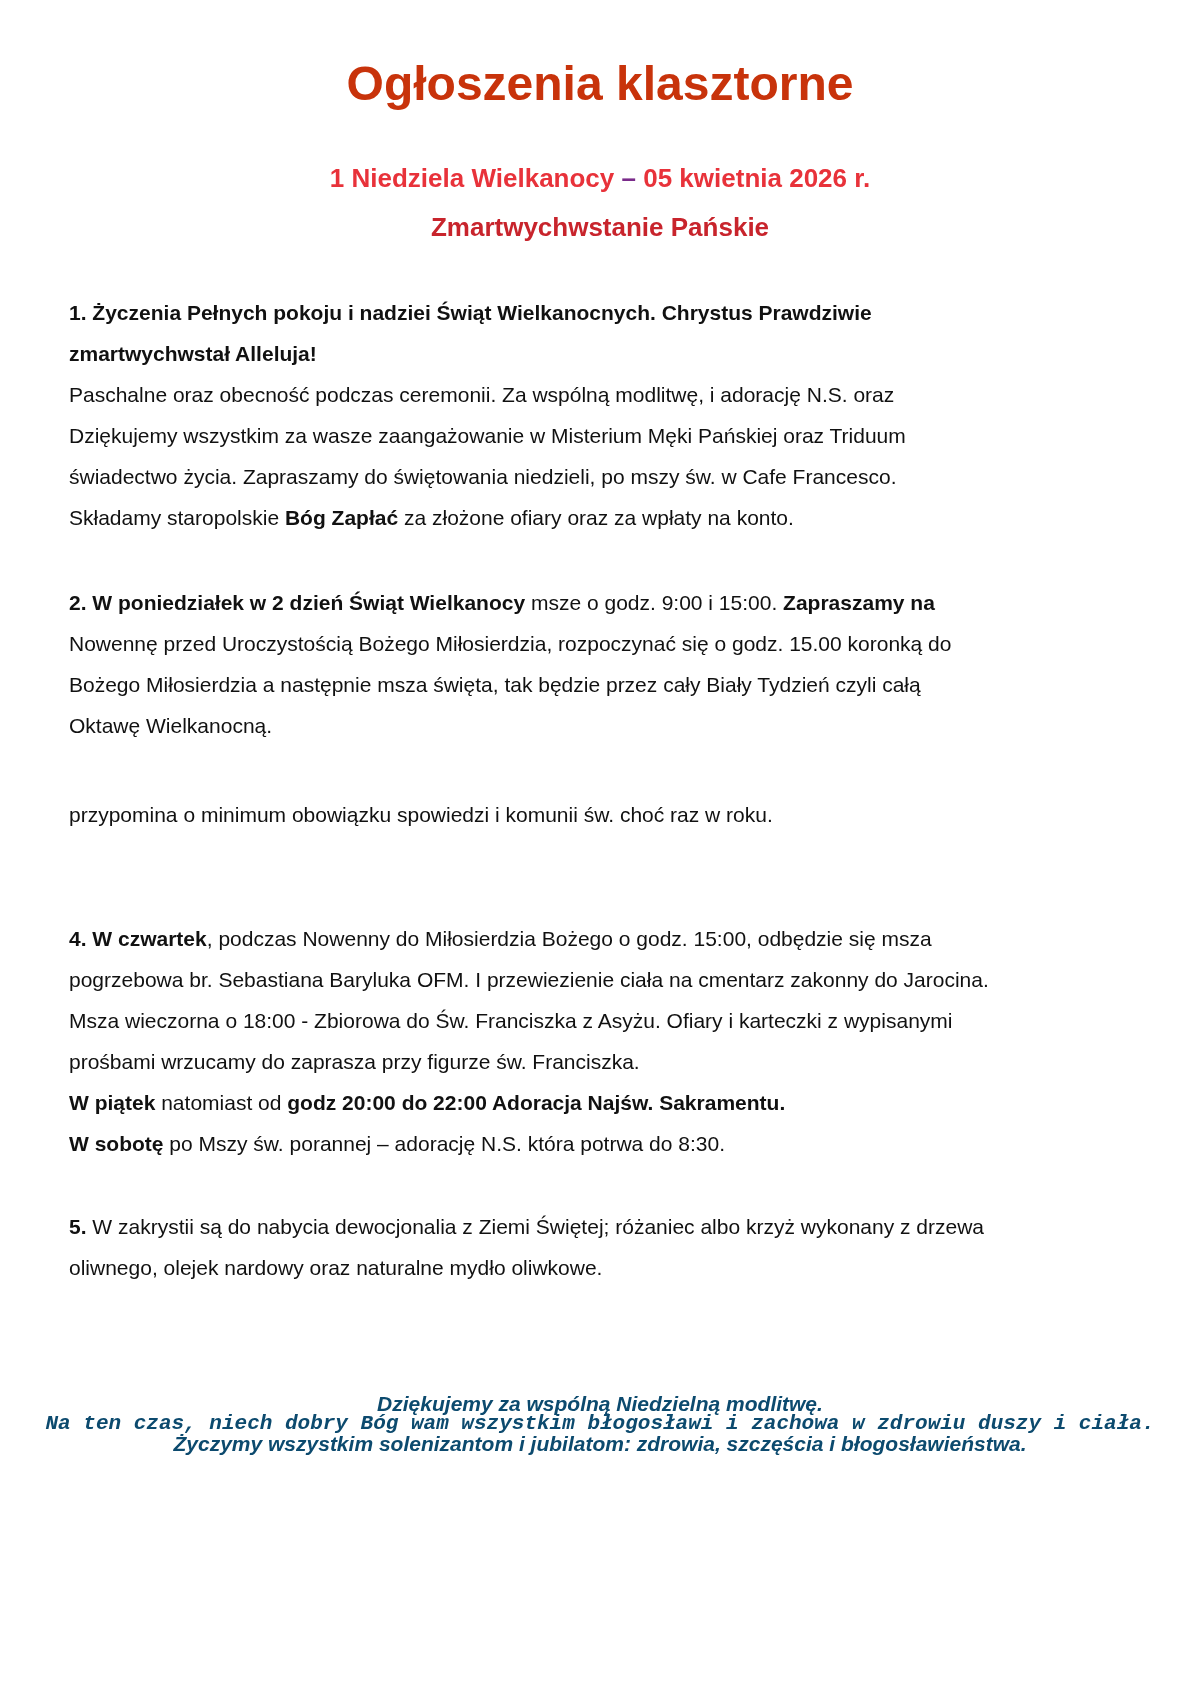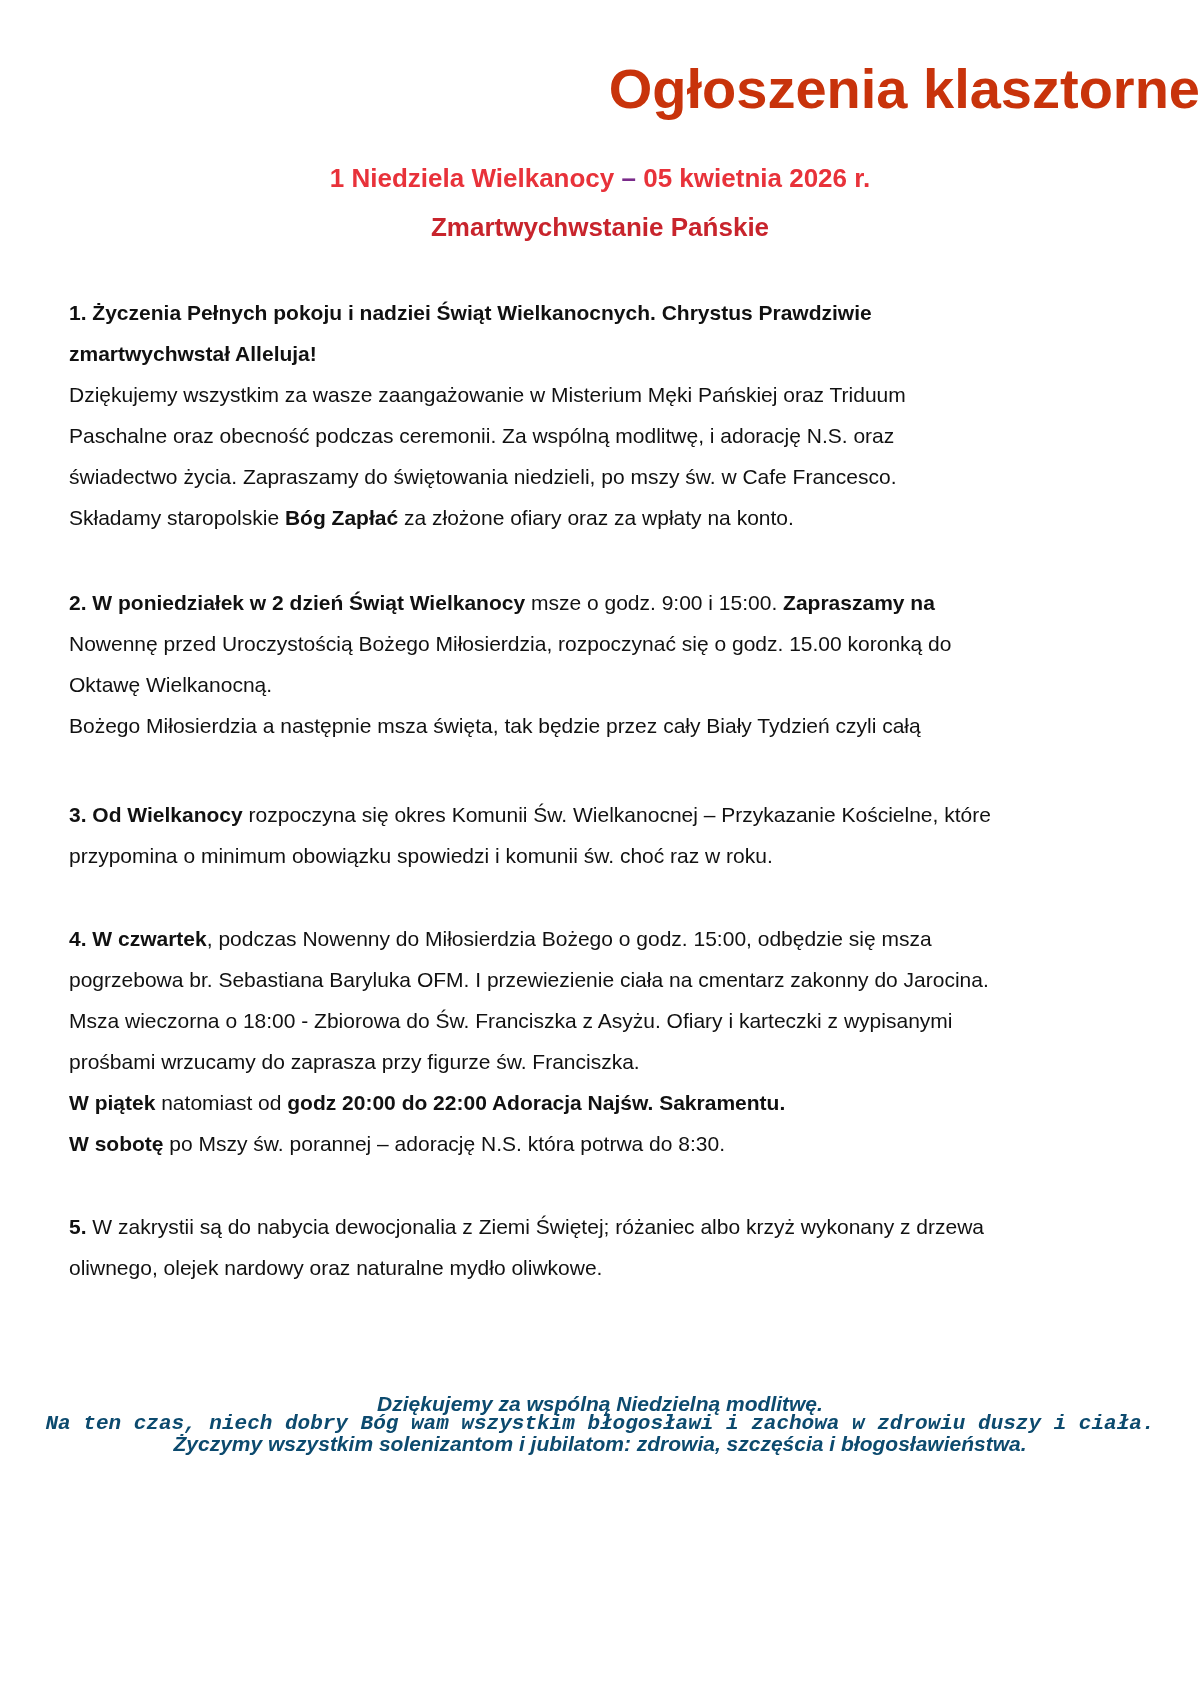--- a/index.html
+++ b/index.html
@@ -18,22 +18,22 @@
     .page {
       position: absolute;
       left: 0; top: 0;
       width: 1200px;
       height: 1696px;
     }
     .title {
       position: absolute;
       top: 56px;
       left: 0; right: 0;
-      text-align: right;
-      font-size: 56px;
+      text-align: center;
+      font-size: 48px;
       font-weight: bold;
       color: #c8330b;
       margin: 0;
     }
     .subtitle {
       position: absolute;
       top: 155px;
       left: 0; right: 0;
       text-align: center;
       font-size: 26px;
@@ -101,35 +101,34 @@
 
   <h1 class="title">Ogłoszenia klasztorne</h1>
 
   <h2 class="subtitle"><span>1 Niedziela Wielkanocy </span><span class="dash">–</span><span> 05 kwietnia 2026 r.</span></h2>
 
   <h2 class="subtitle2">Zmartwychwstanie Pańskie</h2>
 
   <div class="body-text p1">
     <span class="line"><b>1. Życzenia Pełnych pokoju i nadziei Świąt Wielkanocnych. Chrystus Prawdziwie</b></span>
     <span class="line"><b>zmartwychwstał Alleluja!</b></span>
+    <span class="line">Paschalne oraz obecność podczas ceremonii. Za wspólną modlitwę, i adorację N.S. oraz</span>
     <span class="line">Dziękujemy wszystkim za wasze zaangażowanie w Misterium Męki Pańskiej oraz Triduum</span>
-    <span class="line">Paschalne oraz obecność podczas ceremonii. Za wspólną modlitwę, i adorację N.S. oraz</span>
     <span class="line">świadectwo życia. Zapraszamy do świętowania niedzieli, po mszy św. w Cafe Francesco.</span>
     <span class="line"><span>Składamy staropolskie </span><b>Bóg Zapłać</b><span> za złożone ofiary oraz za wpłaty na konto.</span></span>
   </div>
 
   <div class="body-text p2">
     <span class="line"><b>2. W poniedziałek w 2 dzień Świąt Wielkanocy</b><span> msze o godz. 9:00 i 15:00. </span><b>Zapraszamy na</b></span>
     <span class="line">Nowennę przed Uroczystością Bożego Miłosierdzia, rozpoczynać się o godz. 15.00 koronką do</span>
+    <span class="line">Bożego Miłosierdzia a następnie msza święta, tak będzie przez cały Biały Tydzień czyli całą</span>
     <span class="line">Oktawę Wielkanocną.</span>
-    <span class="line">Bożego Miłosierdzia a następnie msza święta, tak będzie przez cały Biały Tydzień czyli całą</span>
   </div>
 
   <div class="body-text p3">
-    <span class="line"><b>3. Od Wielkanocy</b><span> rozpoczyna się okres Komunii Św. Wielkanocnej – Przykazanie Kościelne, które</span></span>
     <span class="line">przypomina o minimum obowiązku spowiedzi i komunii św. choć raz w roku.</span>
   </div>
 
   <div class="body-text p4">
     <span class="line"><b>4. W czwartek</b><span>, podczas Nowenny do Miłosierdzia Bożego o godz. 15:00, odbędzie się msza</span></span>
     <span class="line">pogrzebowa br. Sebastiana Baryluka OFM. I przewiezienie ciała na cmentarz zakonny do Jarocina.</span>
     <span class="line">Msza wieczorna o 18:00 - Zbiorowa do Św. Franciszka z Asyżu. Ofiary i karteczki z wypisanymi</span>
     <span class="line">prośbami wrzucamy do zaprasza przy figurze św. Franciszka.</span>
     <span class="line"><b>W piątek</b><span> natomiast od </span><b>godz 20:00 do 22:00 Adoracja Najśw. Sakramentu.</b></span>
     <span class="line"><b>W sobotę</b><span> po Mszy św. porannej – adorację N.S. która potrwa do 8:30.</span></span>

